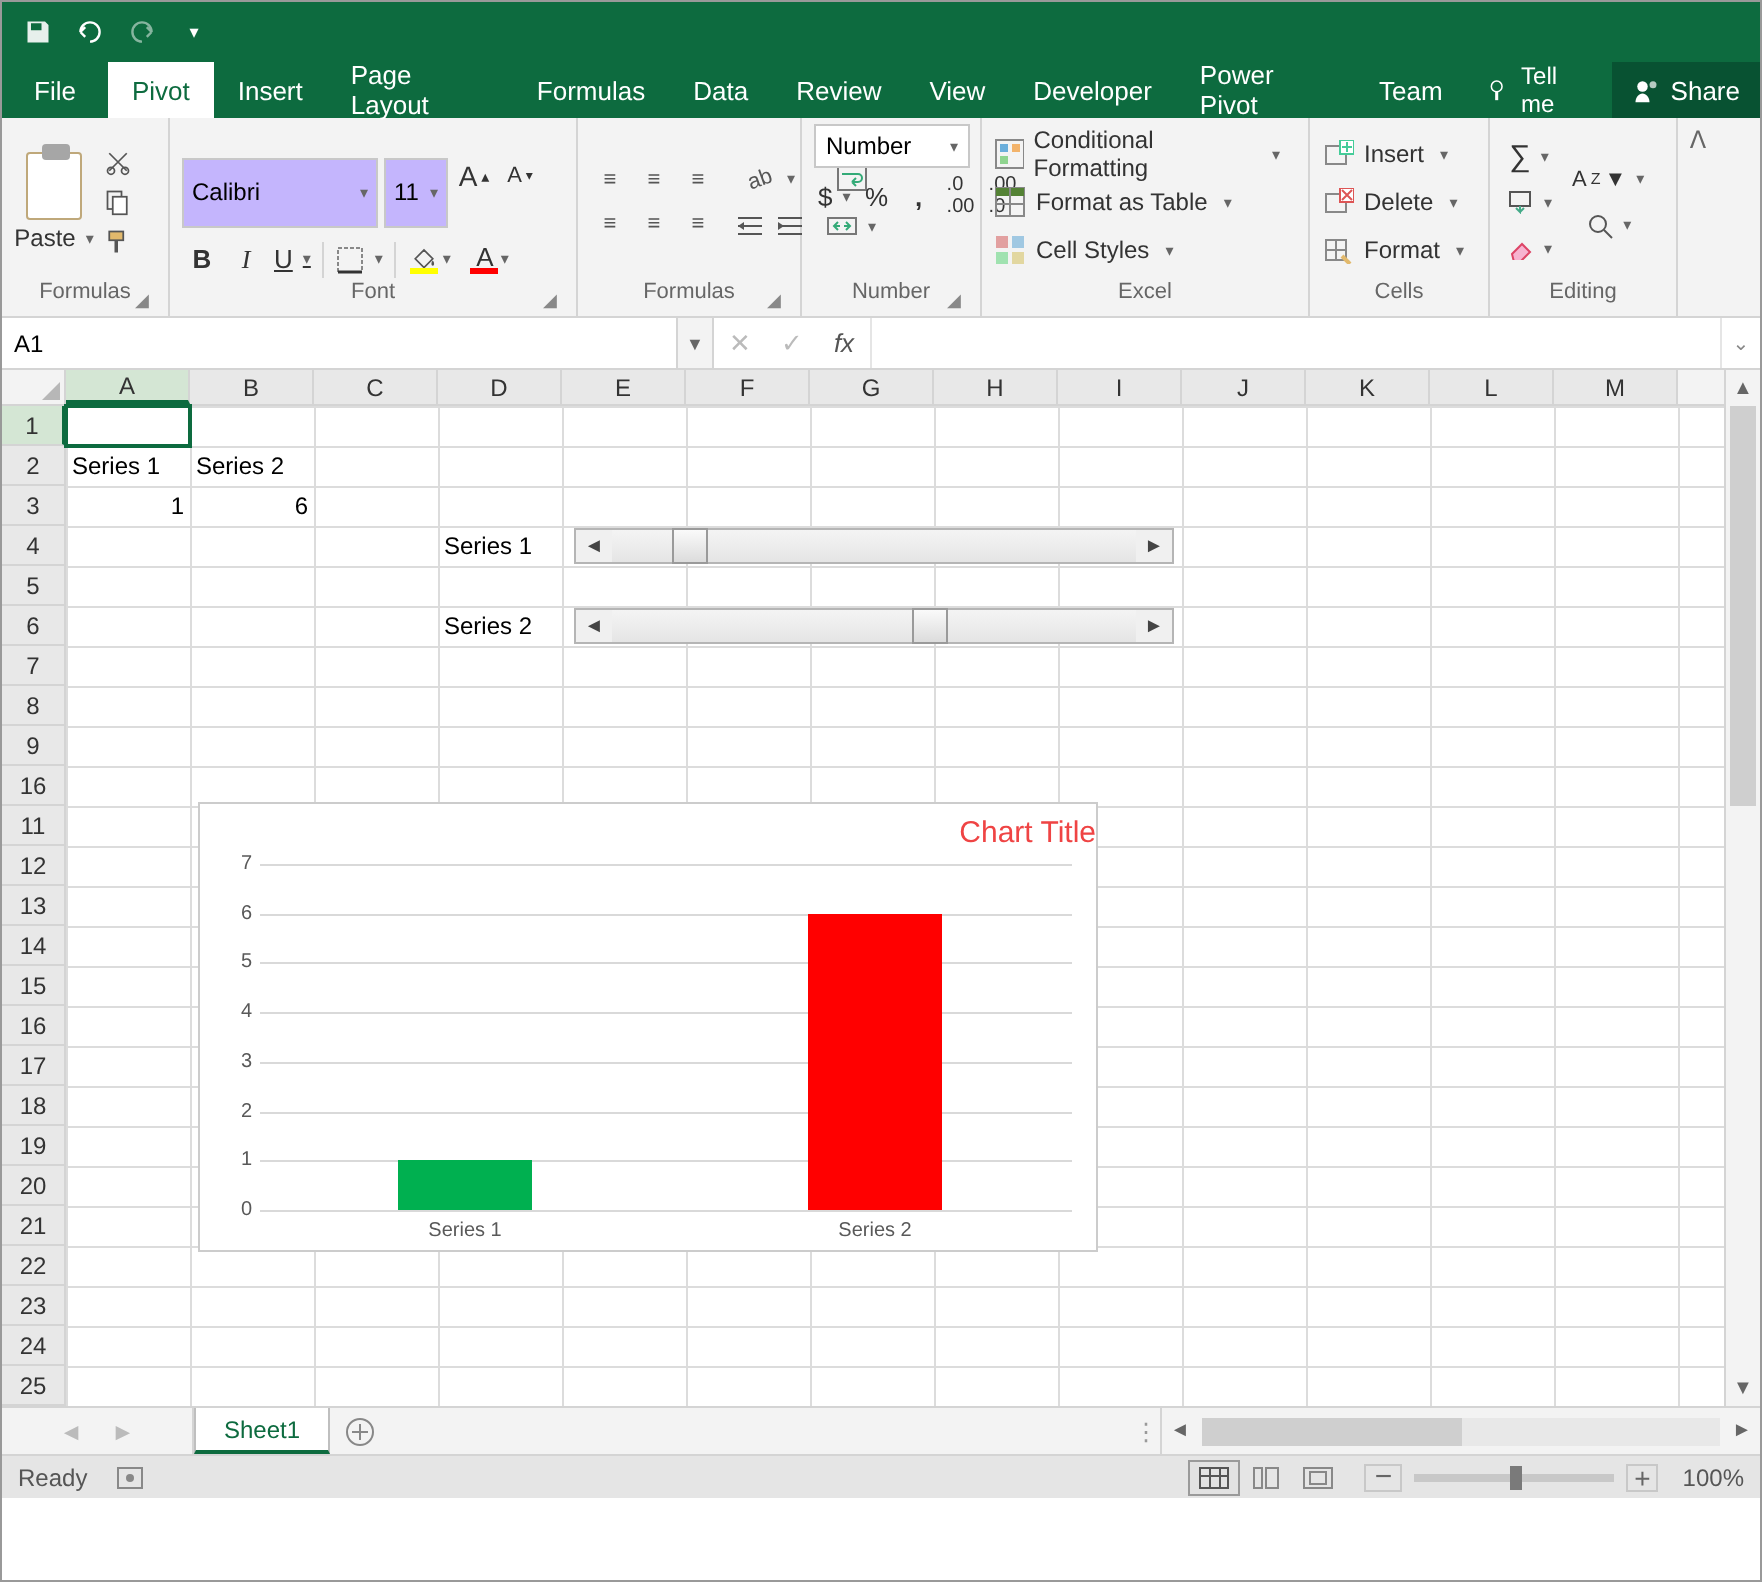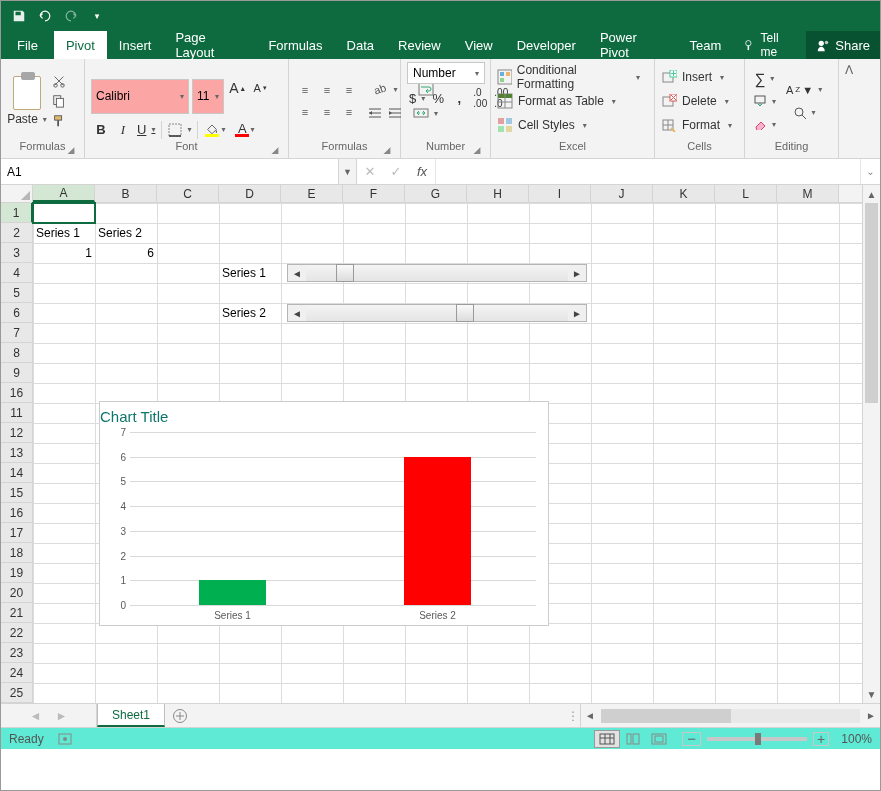--- a/index.html
+++ b/index.html
@@ -25,21 +25,21 @@
   .group { border-right: 1px solid #d4d4d4; display: flex; flex-direction: column; padding: 3px 6px 0 6px; }
   .group-body { flex: 1; display: flex; align-items: center; }
   .group-label { height: 18px; text-align: center; color: #666; font-size: 11px; position: relative; }
   .dialoglauncher { position: absolute; right: 0; bottom: 1px; width: 14px; height: 14px; font-size: 9px; color: #888; display:flex; align-items:center; justify-content:center; }
   .big-btn { width: 40px; display: flex; flex-direction: column; align-items: center; justify-content: center; gap: 2px; }
   .paste-icon { width: 28px; height: 34px; background: #fff; border: 1px solid #bfa87a; border-radius: 2px; position: relative; }
   .paste-icon::before { content: ""; position: absolute; top: -5px; left: 7px; width: 14px; height: 8px; background: #a6a6a6; border-radius: 2px; }
   .small-col { display: flex; flex-direction: column; gap: 4px; margin-left: 4px; }
   .small-icon { width: 16px; height: 16px; display: flex; align-items: center; justify-content: center; color: #555; }
   .font-row1 { display: flex; gap: 3px; align-items: center; }
-  .font-combo { height: 35px; border: 1px solid #c8c8c8; background: #fca5a5; display: flex; align-items: center; padding: 0 4px; font-size: 12px; margin-top: 16px; }
+  .font-combo { height: 35px; border: 1px solid #c8c8c8; background: #c4b5fd; display: flex; align-items: center; padding: 0 4px; font-size: 12px; margin-top: 16px; }
   .font-name { width: 98px; }
   .font-size { width: 32px; }
   .combo-arrow { margin-left: auto; font-size: 8px; color: #666; }
   .font-row2 { display: flex; gap: 2px; align-items: center; margin-top: 6px; }
   .rb-btn { min-width: 20px; height: 20px; display: flex; align-items: center; justify-content: center; font-size: 13px; color: #333; padding: 0 2px; gap:2px; }
   .bold { font-weight: bold; }
   .italic { font-style: italic; font-family: serif; }
   .underline { text-decoration: underline; }
   .sep { width: 1px; height: 18px; background: #d4d4d4; margin: 0 2px; }
   .color-bar { width: 14px; height: 3px; display: block; }
@@ -82,38 +82,38 @@
   .vscroll .arrow { height:18px; display:flex; align-items:center; justify-content:center; font-size:10px; color:#666;}
   .vscroll .track { flex:1; position:relative;}
   .vscroll .thumb { position:absolute; left:2px; right:2px; top:0; height:200px; background:#cfcfcf; border-radius:0;}
   
   .form-sb { position:absolute; height:18px; background:linear-gradient(#f4f4f4,#e5e5e5); border:1px solid #b5b5b5; display:flex;}
   .form-sb .arrow { width:18px; display:flex; align-items:center; justify-content:center; font-size:10px; color:#444; background:#f0f0f0;}
   .form-sb .track { flex:1; position:relative;}
   .form-sb .thumb { position:absolute; top:-1px; bottom:-1px; width:18px; background:linear-gradient(#fafafa,#dcdcdc); border:1px solid #9a9a9a;}
   
   .chart { position:absolute; background:#fff; border:1px solid #ccc;}
-  .chart-title { text-align:left; color:#0f766e; font-size:15px; padding:6px 0 2px 0;}
+  .chart-title { text-align:right; color:#ef4444; font-size:15px; padding:6px 0 2px 0;}
   .plot { position:absolute; }
   .yaxis-lbl { position:absolute; font-size:10px; color:#595959; transform:translateY(-50%); text-align:right;}
   .xaxis-lbl { position:absolute; font-size:10px; color:#595959; transform:translateX(-50%);}
   .plot-grid-h { position:absolute; left:0; right:4px; height:1px; background:#d9d9d9;}
   .bar { position:absolute; bottom:0;}
   
   .sheetbar { height: 24px; border-top:1px solid #d4d4d4; display:flex; align-items:stretch; background:#f3f3f3;}
   .sheetbar .nav { width: 96px; display:flex; align-items:center; justify-content:center; gap:14px; color:#888; border-right:1px solid #d4d4d4;}
   .sheet-tab { background:#fff; border:1px solid #bfbfbf; border-top:none; padding: 0 14px; display:flex; align-items:center; font-size:12px; color:#0d6b3f; border-bottom:2px solid #0d6b3f;}
   .add-sheet { width:30px; display:flex; align-items:center; justify-content:center; color:#666;}
   .sheetbar .hsplitter { width:14px; display:flex; align-items:center; justify-content:center; color:#999; }
   .hscroll { flex:1; display:flex; align-items:center; border-left:1px solid #d4d4d4;}
   .hscroll .arrow{ width:18px; text-align:center; font-size:10px; color:#666;}
   .hscroll .track{ flex:1; height:14px; background:#e8e8e8; position:relative; margin:0 2px;}
   .hscroll .thumb{ position:absolute; left:0; top:0; bottom:0; width:130px; background:#cfcfcf;}
   
-  .statusbar { height: 22px; background:#5eead4; border-top:1px solid #d4d4d4; display:flex; align-items:center; padding: 0 8px; font-size:12px; color:#555;}
+  .statusbar { height: 22px; background:#e5e5e5; border-top:1px solid #d4d4d4; display:flex; align-items:center; padding: 0 8px; font-size:12px; color:#555;}
   .statusbar .spacer { flex:1;}
   .view-btn { width:26px; height:18px; display:flex; align-items:center; justify-content:center; border:1px solid transparent; color:#555;}
   .view-btn.active { border:1px solid #9a9a9a; background:#e2e2e2;}
   .zoom { display:flex; align-items:center; gap:6px; margin-left:10px;}
   .zoom .slider { width:100px; height:4px; background:#c8c8c8; position:relative;}
   .zoom .slider::after{content:""; position:absolute; left:48%; top:-4px; width:6px; height:12px; background:#7a7a7a;}
   svg { display:block; }
 </style>
 </head>
 <body>

